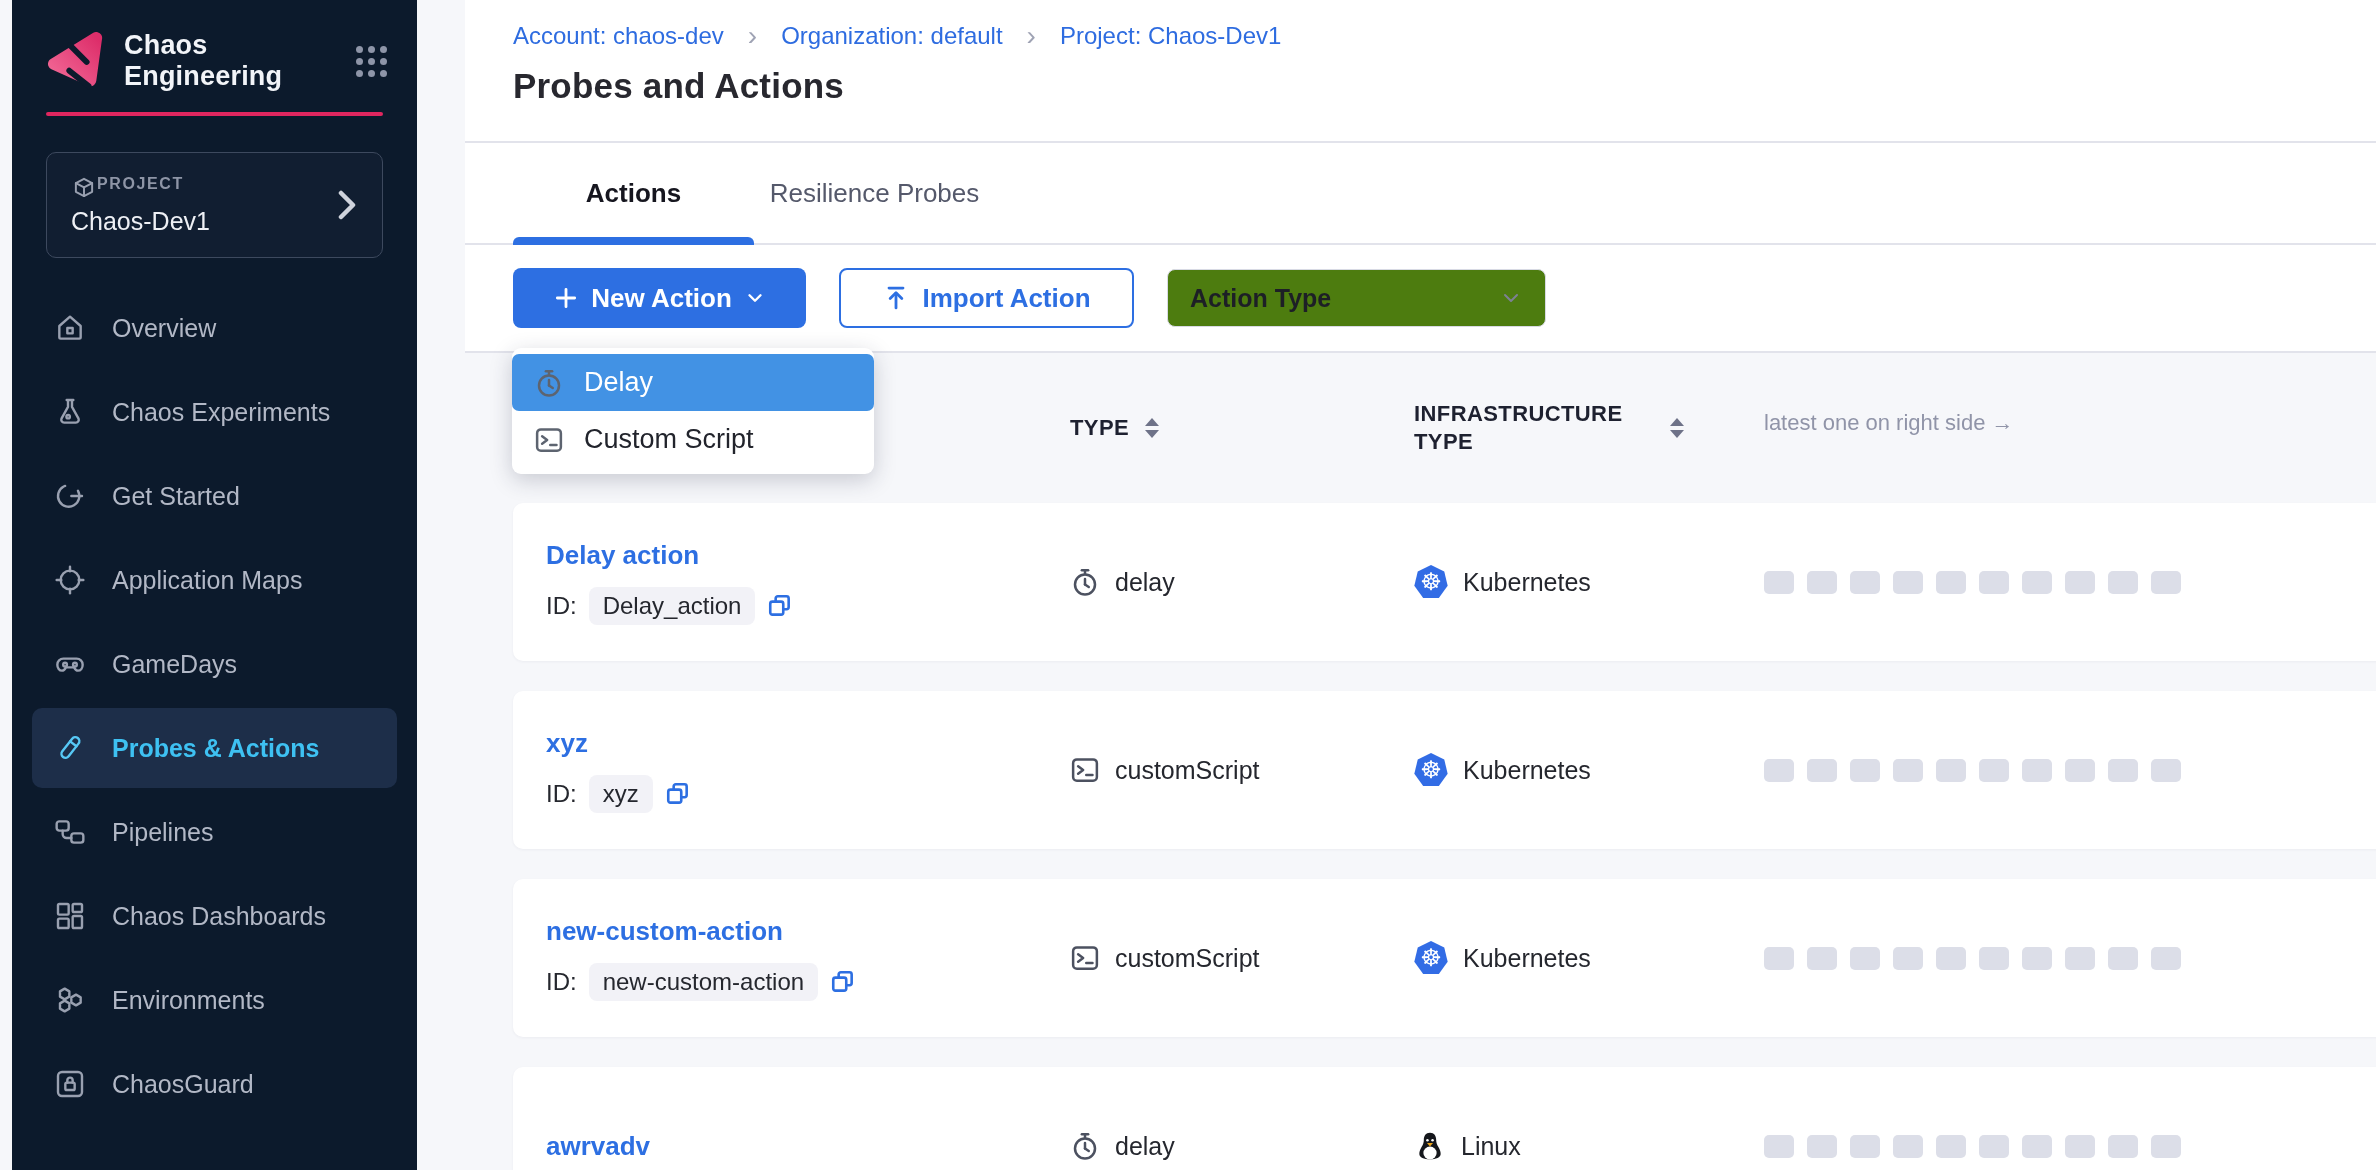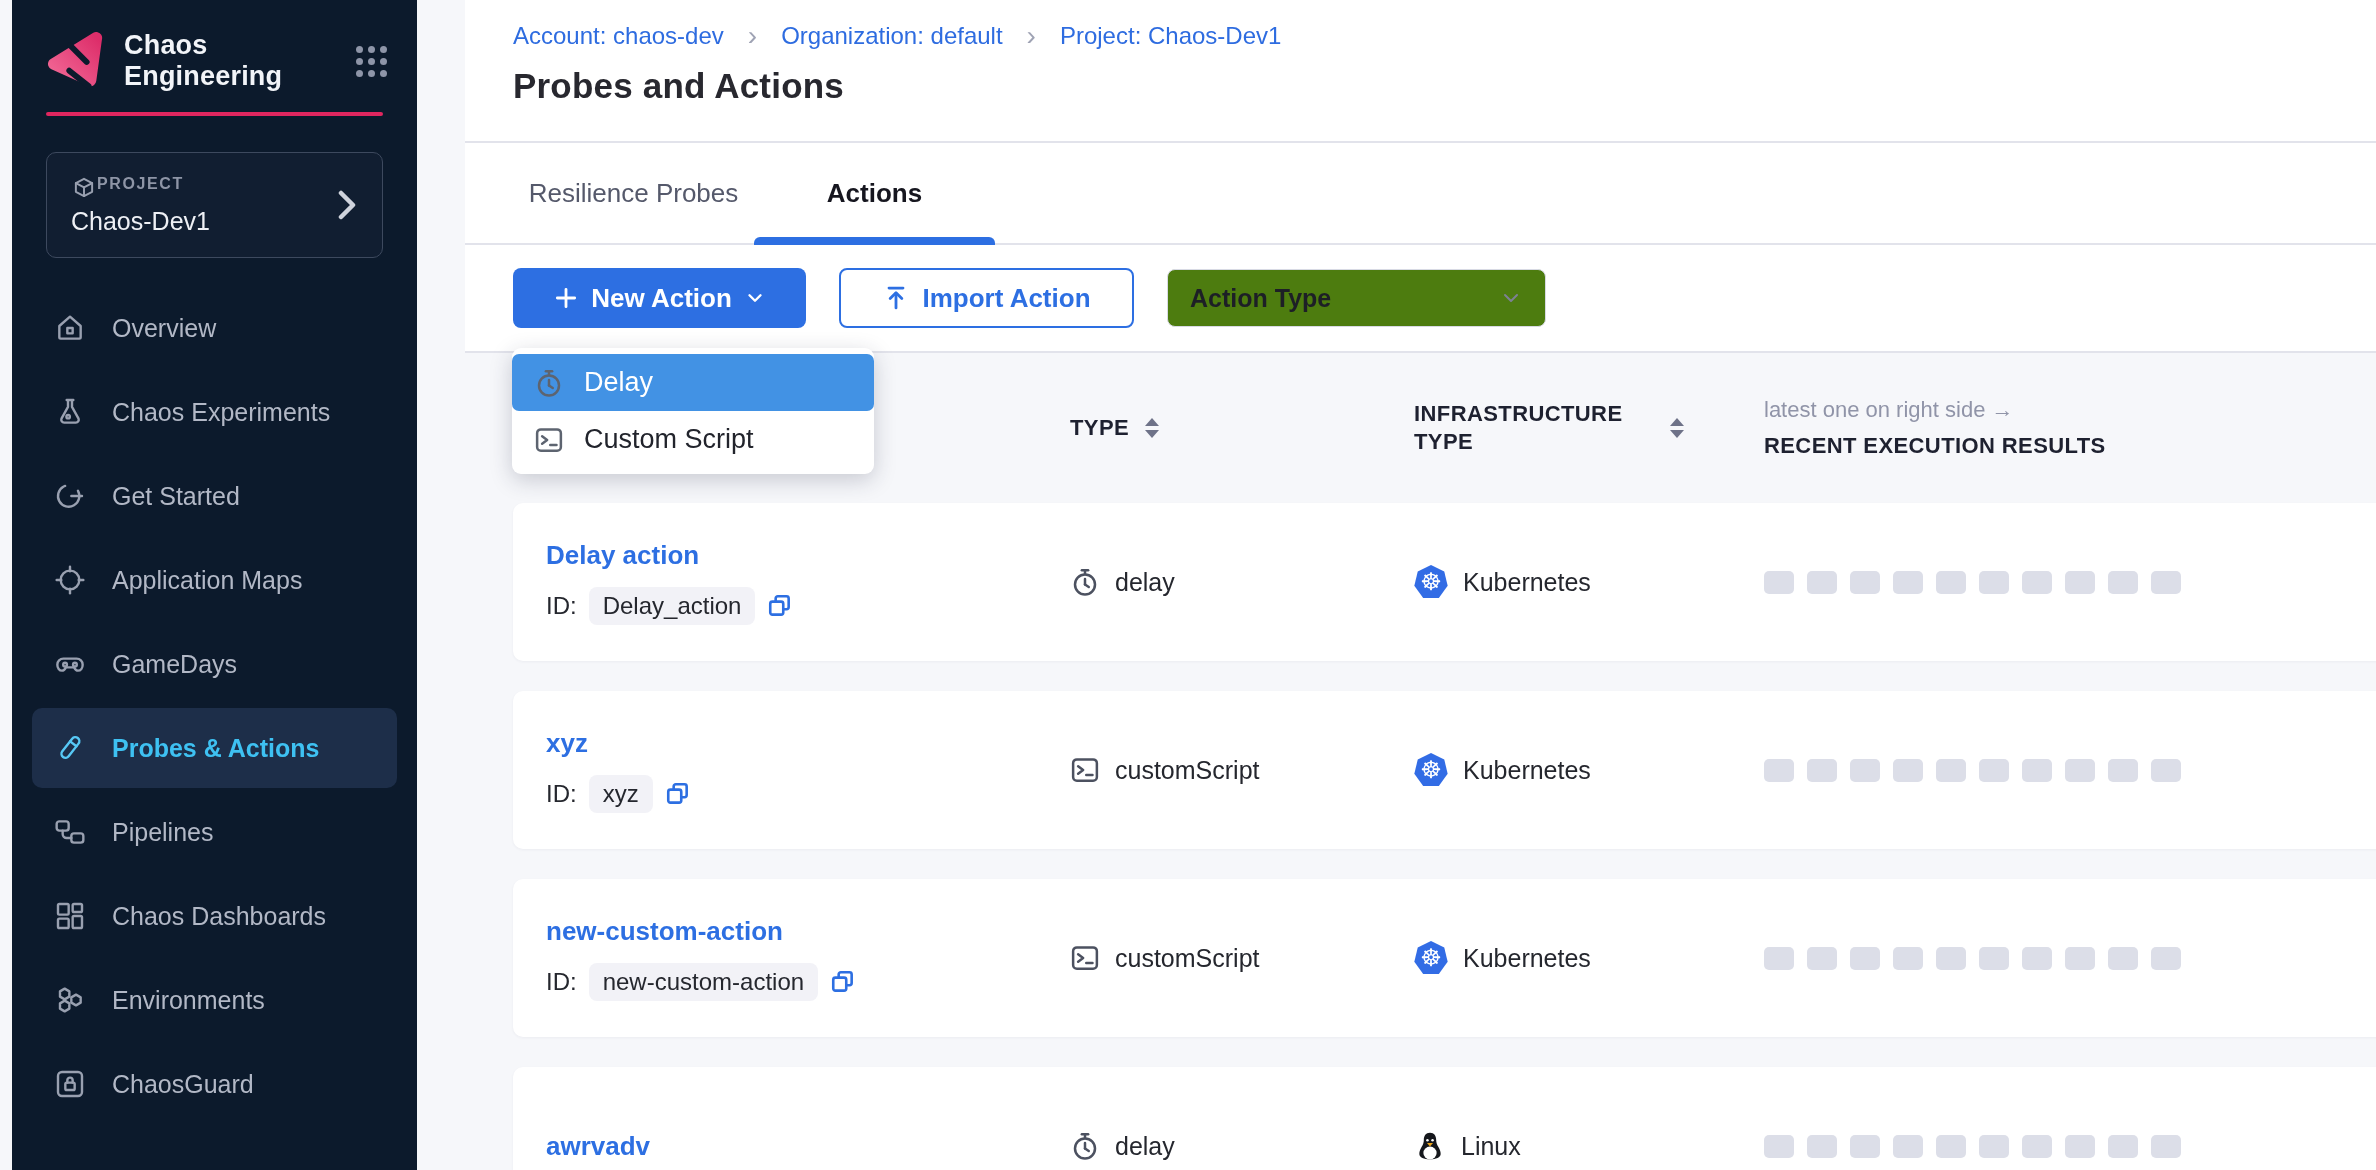--- a/index.html
+++ b/index.html
@@ -221,22 +221,22 @@
       <a>Account: chaos-dev</a>
       <span class="crumb-sep">›</span>
       <a>Organization: default</a>
       <span class="crumb-sep">›</span>
       <a>Project: Chaos-Dev1</a>
     </div>
     <h1 class="page-title">Probes and Actions</h1>
   </div>
 
   <div class="tabbar">
+    <div class="tab active">Actions</div>
     <div class="tab">Resilience Probes</div>
-    <div class="tab active">Actions</div>
   </div>
 
   <div class="toolbar">
     <button class="btn btn-primary">
       <svg width="26" height="26" viewBox="0 0 24 24">
           <path d="M12 4 V20 M4 12 H20" stroke="#fff" stroke-width="2.6" stroke-linecap="round" fill="none"></path>
         </svg>
       <span>New Action</span>
       <svg width="22" height="22" viewBox="0 0 24 24">
           <path d="M6 9 L12 15 L18 9" stroke="#fff" stroke-width="2.6" fill="none" stroke-linecap="round" stroke-linejoin="round"></path>
@@ -269,21 +269,20 @@
     </div>
     <div class="th">
       <span class="th-infra-text">INFRASTRUCTURE TYPE</span>
       <span class="sort">
           <i class="up"></i>
           <i class="dn"></i>
         </span>
     </div>
     <div>
       <div class="results-note">latest one on right side →</div>
-      <div class="results-label">RECENT EXECUTION RESULTS</div>
     </div>
   </div>
 
   <div class="rows">
 
     <div class="card row-grid">
       <div class="cell-name">
         <a class="name">Delay action</a>
         <div class="id-row">
           <span>ID:</span>

